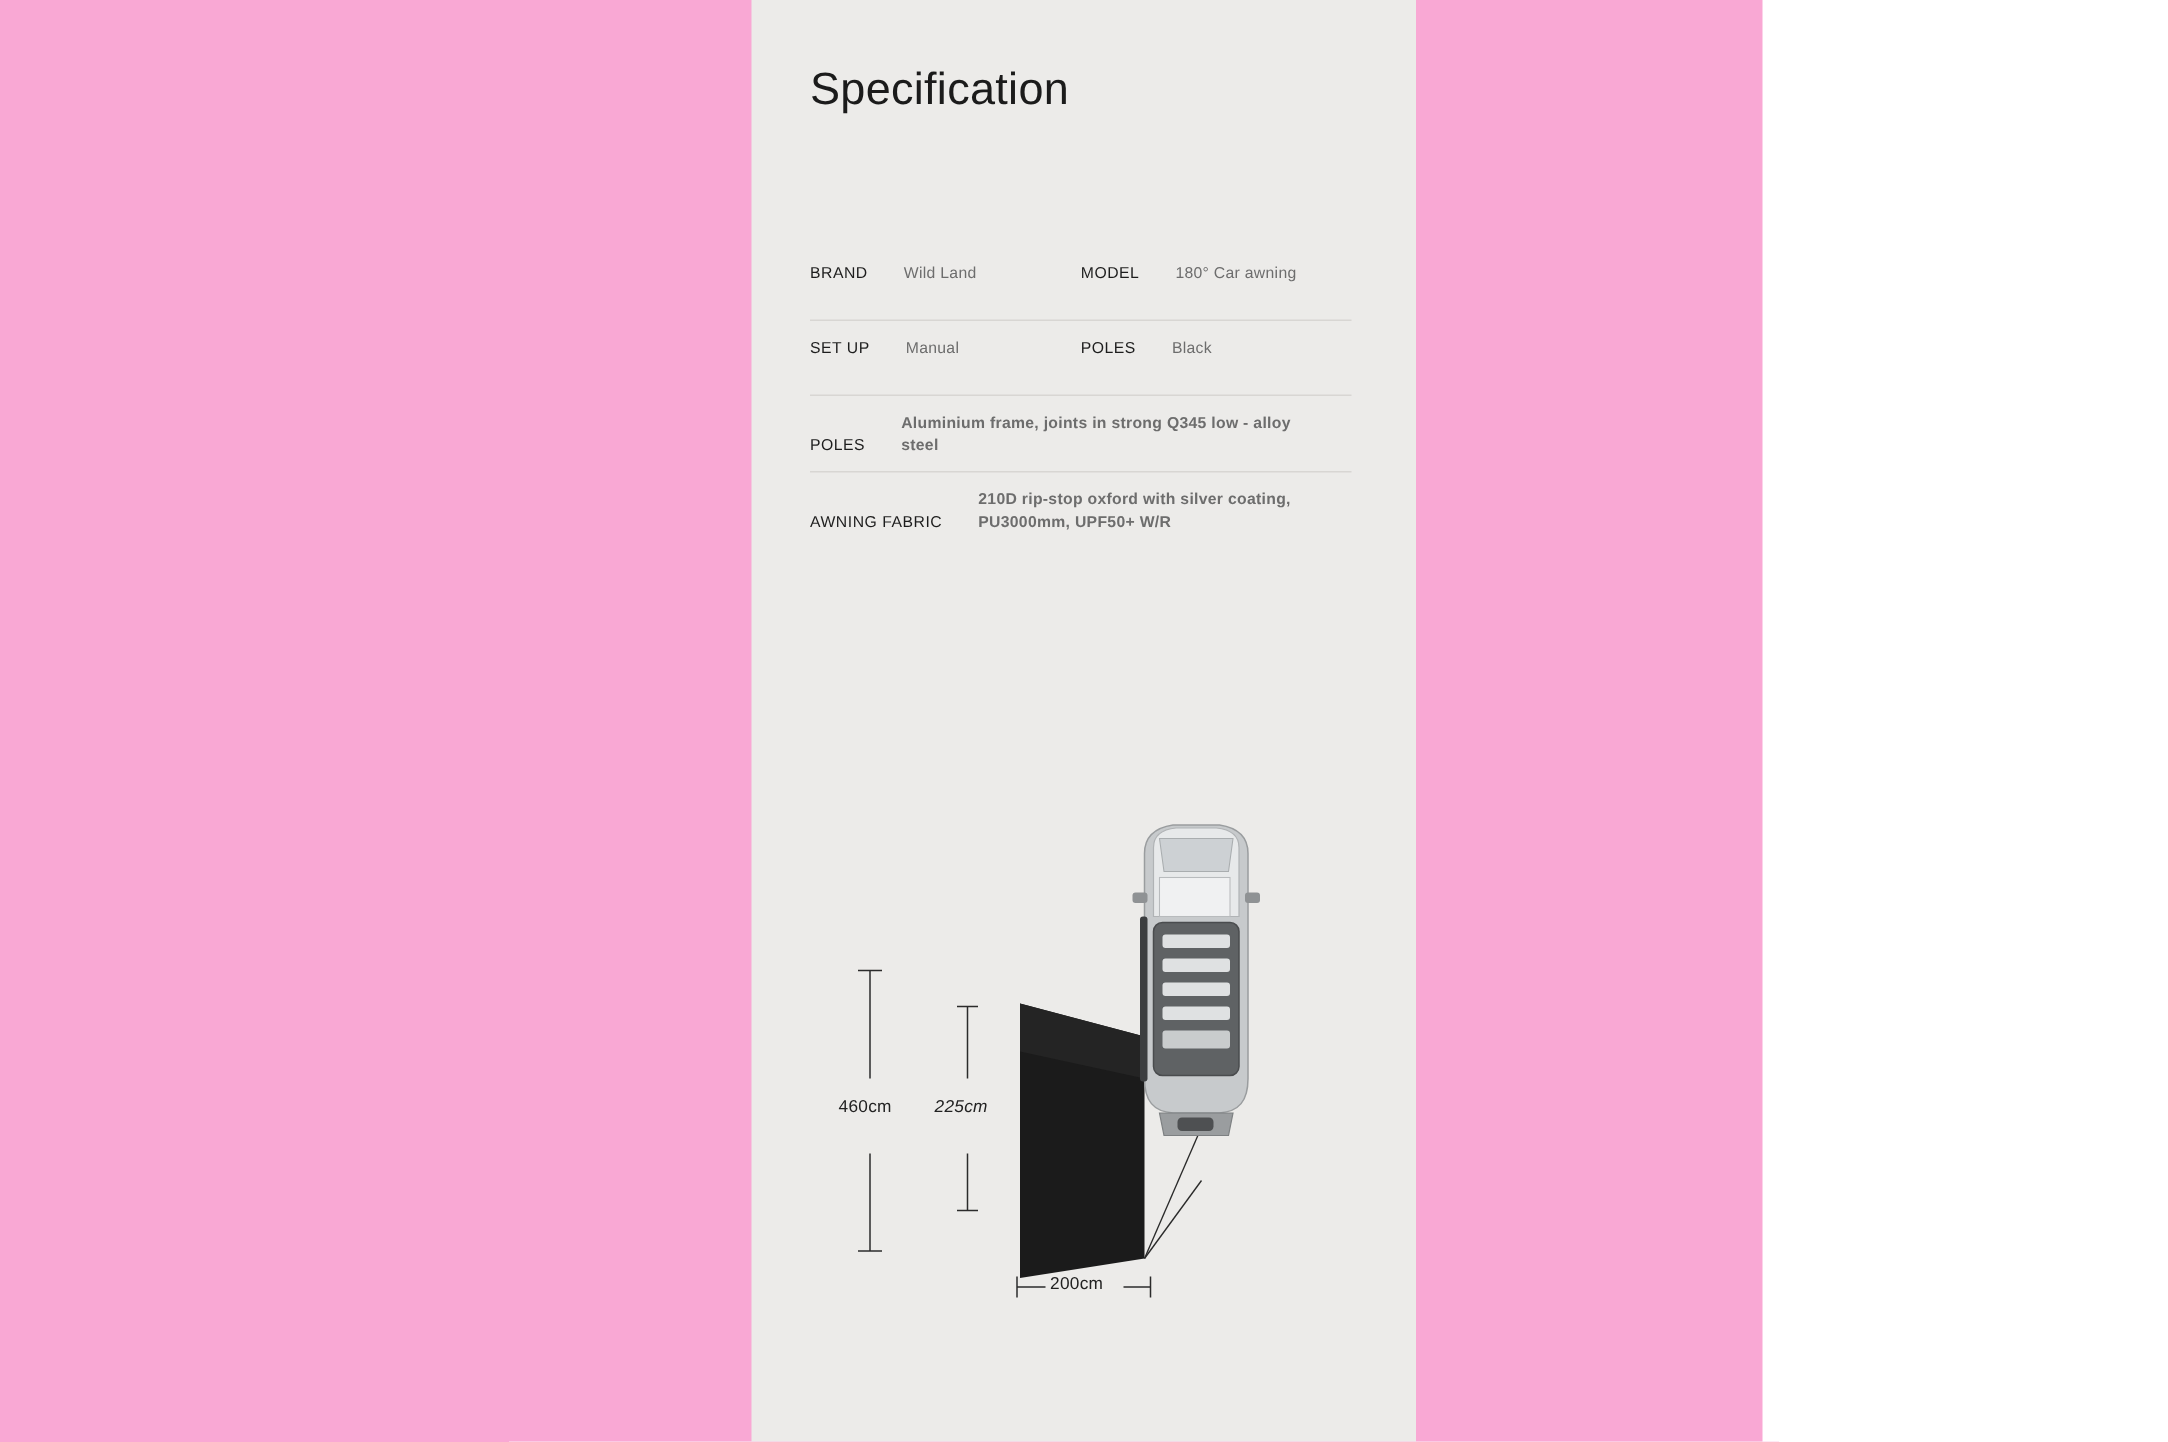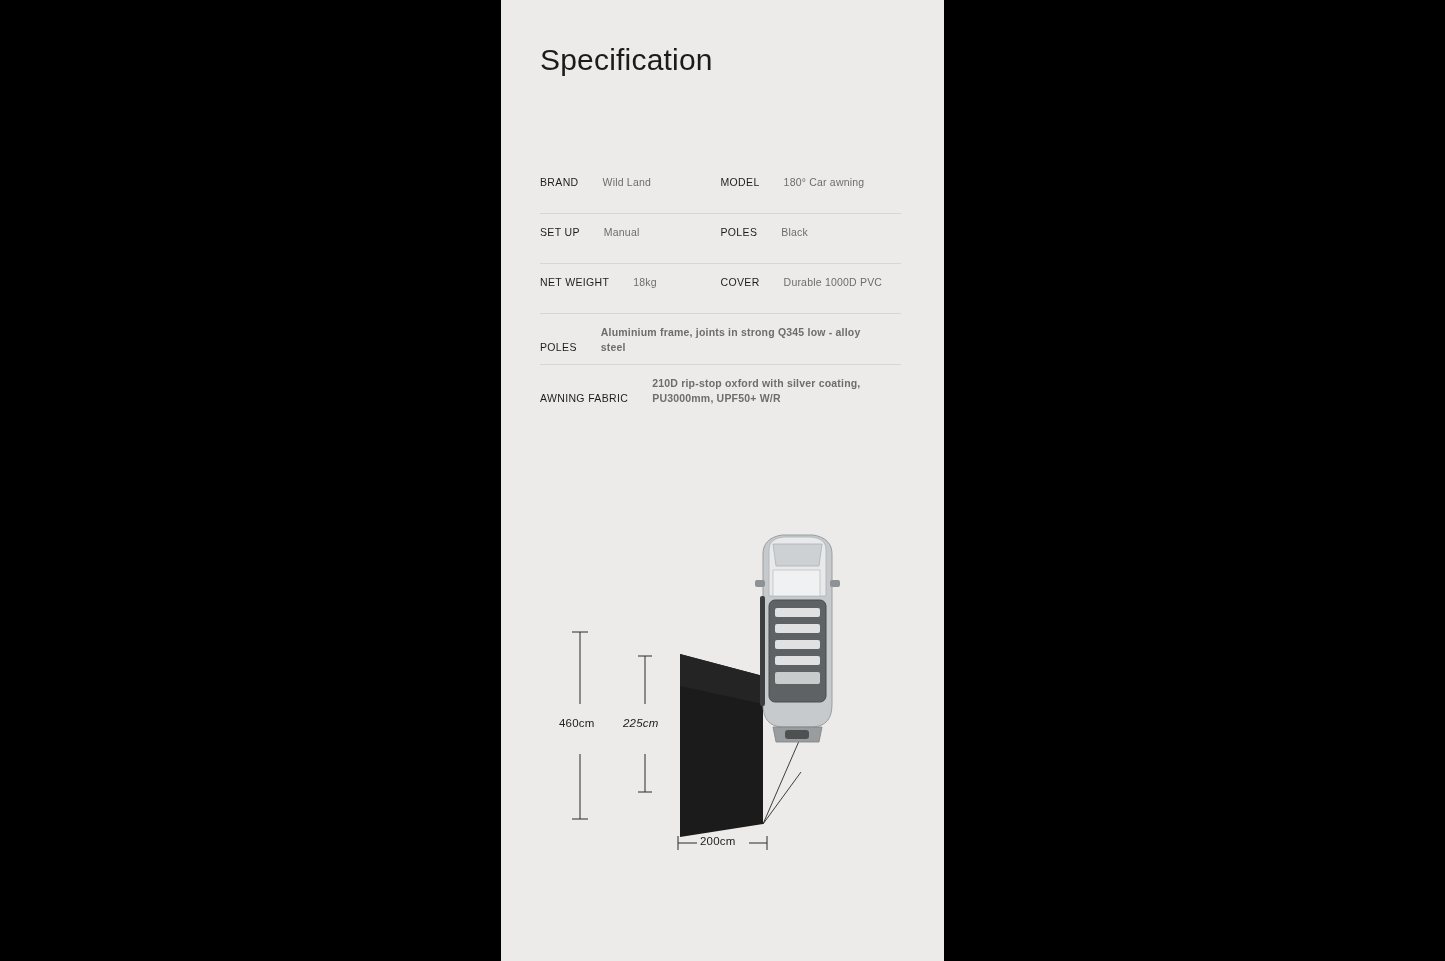--- a/index.html
+++ b/index.html
@@ -8,23 +8,23 @@
     background: #ffffff;
   }
   body {
     width: 1445px;
     height: 961px;
     font-family: "Liberation Sans", sans-serif;
     overflow: hidden;
   }
   .page {
     position: relative;
-    width: 1445px;
+    width: 1175px;
     height: 961px;
-    background: #000000;
+    background: #f9a8d4;
   }
   .panel {
     position: absolute;
     left: 501px;
     top: 0;
     width: 443px;
     height: 961px;
     background: #ecebe9;
   }
   .title {
@@ -89,21 +89,21 @@
   }
   .val.wrap {
     max-width: 285px;
     font-weight: bold;
   }
 
   
   .diagram {
     position: absolute;
     left: 0;
-    top: 504px;
+    top: 519px;
     width: 443px;
     height: 400px;
   }
   .dim-label {
     position: absolute;
     font-size: 11.5px;
     color: #222;
     letter-spacing: 0.2px;
     white-space: nowrap;
   }
@@ -135,30 +135,20 @@
           <span class="lbl">SET UP</span>
           <span class="val">Manual</span>
         </div>
         <div class="cell half">
           <span class="lbl">POLES</span>
           <span class="val">Black</span>
         </div>
       </div>
 
 
-      <div class="spec-row">
-        <div class="cell half">
-          <span class="lbl">NET WEIGHT</span>
-          <span class="val">18kg</span>
-        </div>
-        <div class="cell half">
-          <span class="lbl">COVER</span>
-          <span class="val">Durable 1000D PVC</span>
-        </div>
-      </div>
 
       <div class="spec-row">
         <div class="cell full">
           <span class="lbl">POLES</span>
           <span class="val wrap">Aluminium frame, joints in strong Q345 low - alloy steel</span>
         </div>
       </div>
 
       <div class="spec-row" style="border-bottom:none;">
         <div class="cell full">

